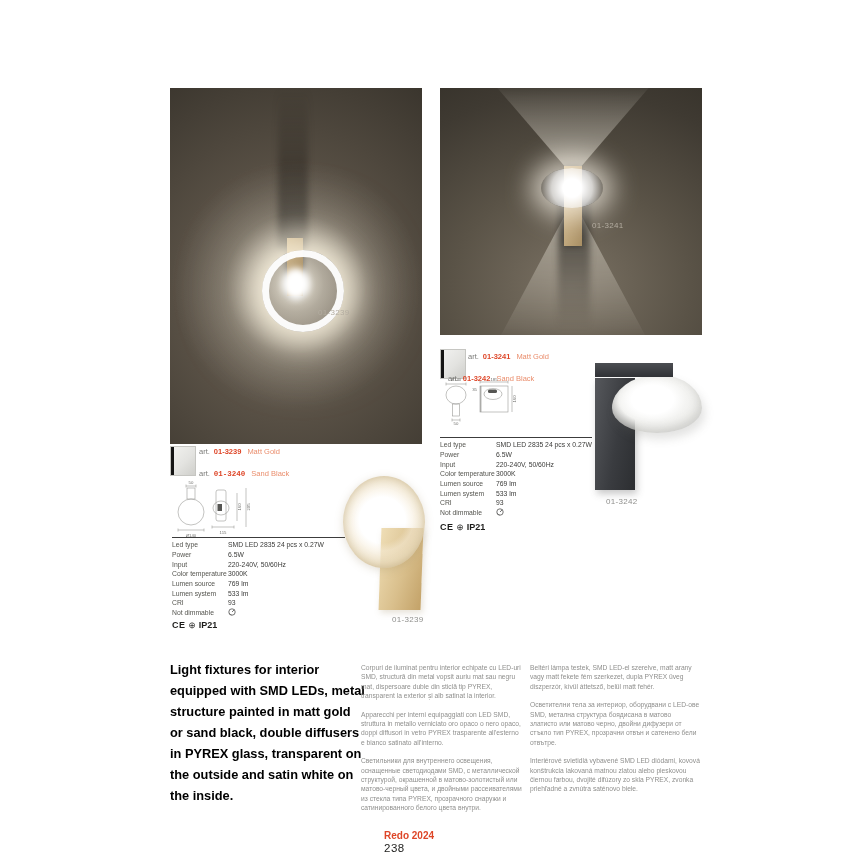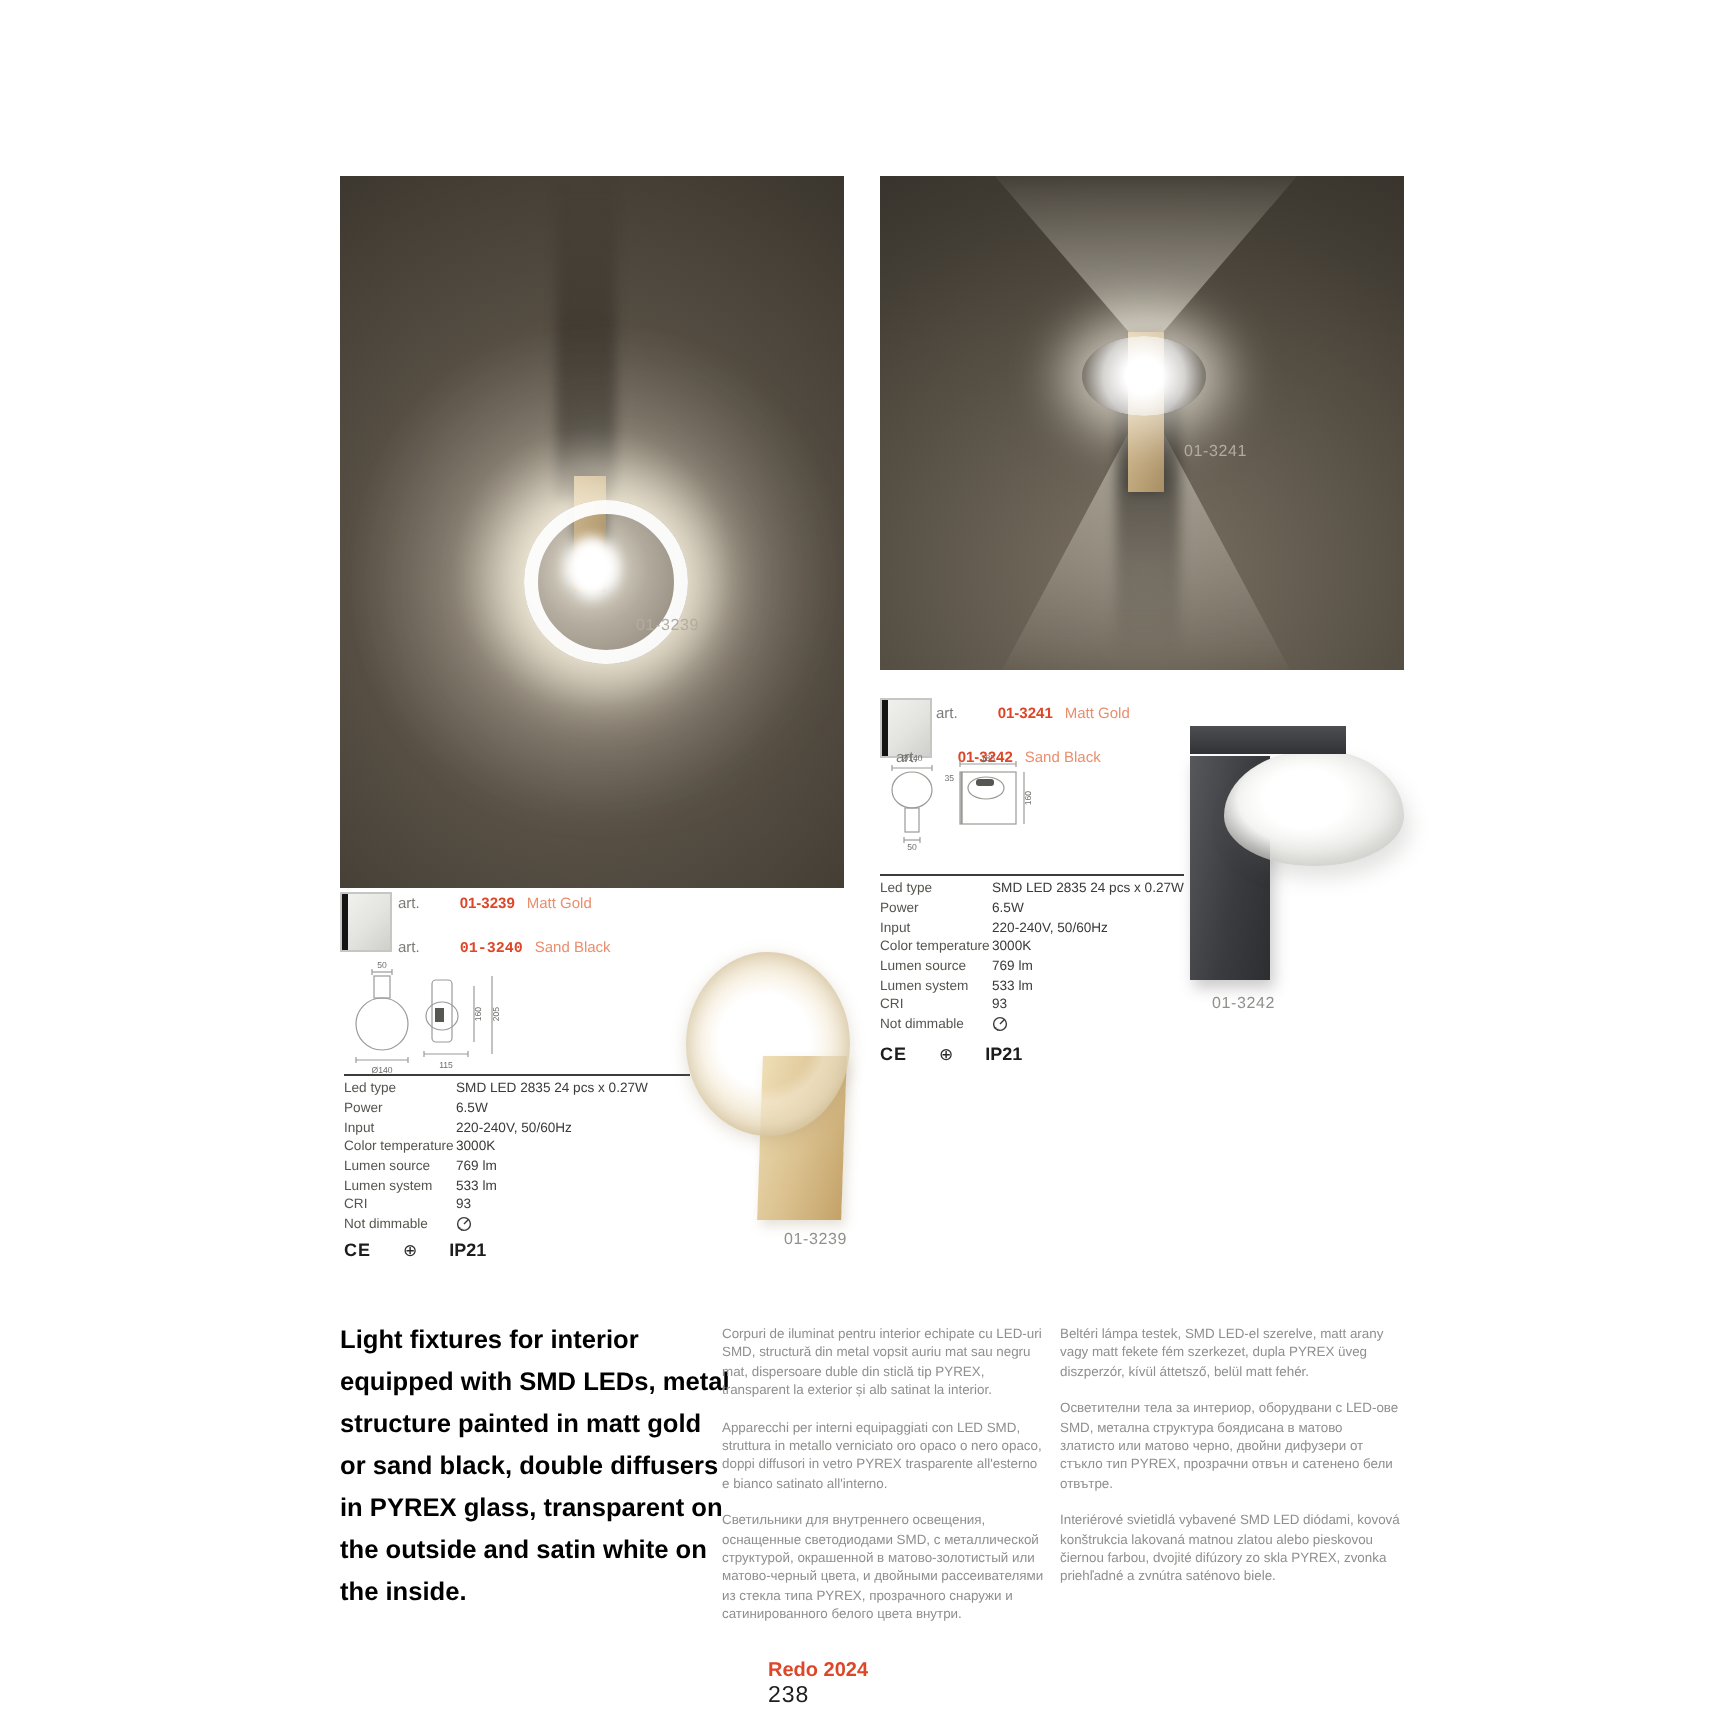--- a/index.html
+++ b/index.html
@@ -44,21 +44,21 @@
         background:radial-gradient(circle at 50% 50%, #ffffff 25%, rgba(255,255,255,0.75) 55%, rgba(255,255,255,0.25) 80%, rgba(255,255,255,0.08) 100%);
         box-shadow:0 0 26px 10px rgba(255,250,238,0.7);}
 
   
   .swatch{width:24px;height:28px;background:linear-gradient(135deg,#f2f2f0 0%,#e3e3e0 55%,#cfcfcb 100%);
           border:0.5px solid #c6c6c2;}
   .swatch .stripe{position:absolute;left:0;top:0;width:3px;height:100%;background:#141414;}
   .sw-left{left:170px;top:446px;}
   .sw-right{left:440px;top:349px;}
   .artline{position:absolute;font-size:7.5px;line-height:10px;white-space:nowrap;}
-  .artline .artp{color:#7b7b78;margin-right:20px;}
+  .artline .artp{color:#7b7b78;margin-right:4px;}
   .artline .code{font-weight:bold;margin-right:6px;}
   .artline .finish{}
   .al1{left:199px;top:447px;} .al2{left:199px;top:469px;}
   .ar1{left:468px;top:352px;} .ar2{left:448px;top:374px;}
 
   
   .drawL{left:172px;top:479px;width:82px;height:60px;}
   .drawR{left:442px;top:376px;width:88px;height:50px;}
   .draw svg{display:block;}
   .draw text{font-family:"Liberation Sans",sans-serif;font-size:4.3px;fill:#6f6f6c;}
@@ -66,21 +66,21 @@
   
   .spec-border{border-top:1px solid #3c3c3c;height:0;}
   .sb-left{left:172px;top:537px;width:173px;}
   .sb-right{left:440px;top:437px;width:152px;}
   .spec{font-size:6.8px;color:#4a4a48;}
   .spec-left{left:172px;top:540px;width:250px;}
   .spec-right{left:440px;top:440px;width:245px;}
   .spec-row{display:flex;height:9.7px;align-items:center;}
   .spec-row .sl{width:56px;flex:0 0 56px;color:#55554f;}
   .spec-row .sv{color:#3a3a38;white-space:nowrap;}
-  .cert{display:flex;align-items:flex-end;gap:16px;}
+  .cert{display:flex;align-items:flex-end;gap:3px;}
   .cert-left{left:172px;top:620px;}
   .cert-right{left:440px;top:522px;}
   .cert .ce{font-size:9px;font-weight:600;letter-spacing:0.5px;}
   .cert .globe{font-size:8.5px;color:#2a2a28;}
   .cert .ip{font-size:9px;font-weight:bold;}
 
   
   .cutL{left:343px;top:470px;width:104px;height:156px;}
   .cutL .bar-g{position:absolute;left:37px;top:58px;width:42px;height:82px;transform:skewX(-2deg);
         background:linear-gradient(105deg,#eedcb2 0%,#d9bf8c 55%,#c3a268 100%);

